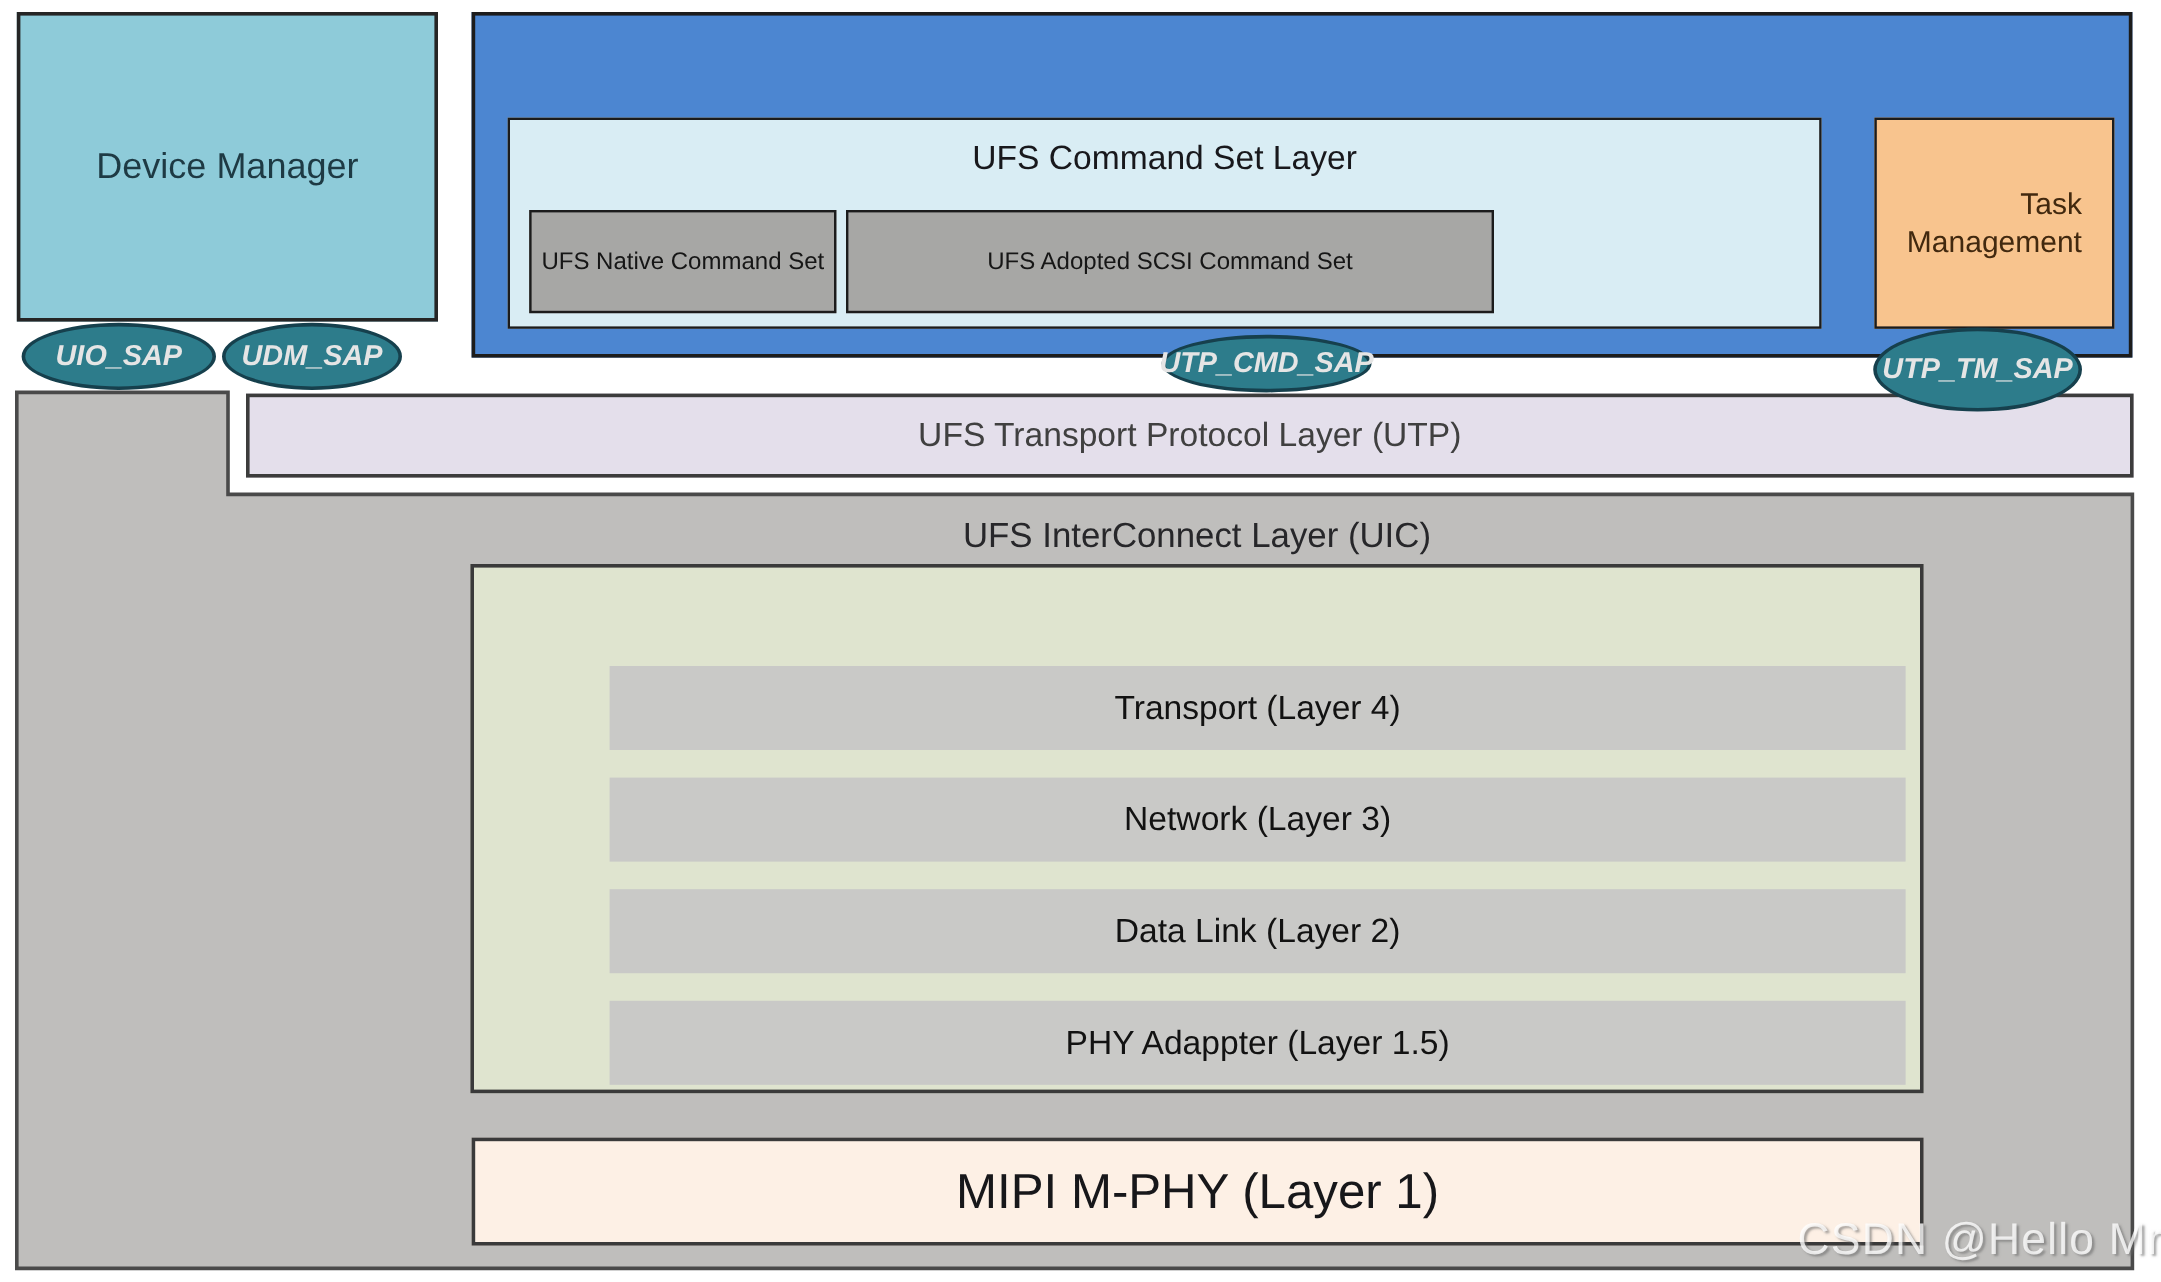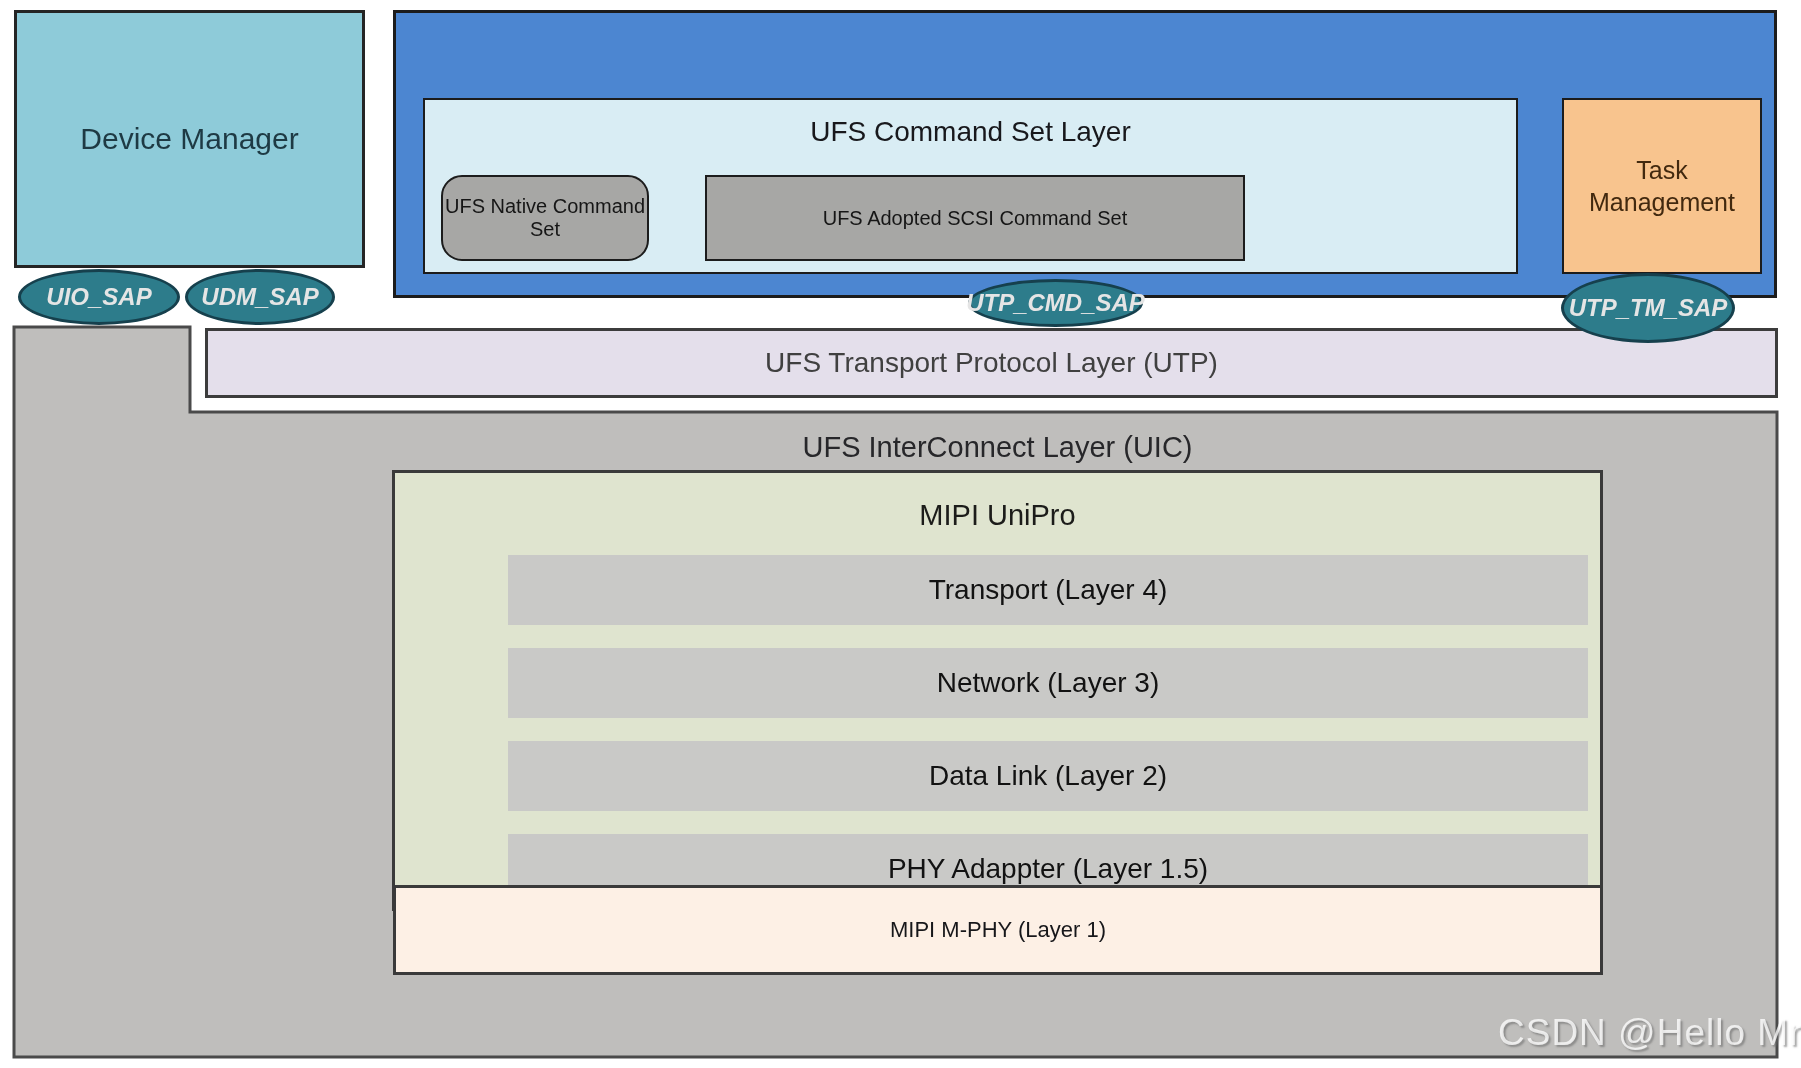--- a/index.html
+++ b/index.html
@@ -1,37 +1,37 @@
 <!DOCTYPE html>
 <html><head>
 <meta charset="utf-8">
 <style>
   html,body{margin:0;padding:0;background:#ffffff;}
   .canvas{
     position:relative;width:1801px;height:1068px;background:#ffffff;
     font-family:"Liberation Sans",sans-serif;overflow:hidden;
   }
   .abs{position:absolute;box-sizing:border-box;}
-  .flexc{display:flex;align-items:center;justify-content:center;text-align:center;}
+  .flexc{display:flex;align-items:center;justify-content:center;text-align:right;}
 
   
   .device-manager{left:14px;top:10px;width:351px;height:258px;
     background:#8ecbd9;border:3px solid #252525;color:#1e3a44;font-size:30px;}
 
   
   .app-layer{left:393px;top:10px;width:1384px;height:288px;
     background:#4c86d1;border:3px solid #1c1c1c;}
   .app-title{left:0;top:28px;width:100%;text-align:center;
     color:#0e1b33;font-size:30px;}
   .cmdset{left:27px;top:85px;width:1095px;height:176px;
     background:#d9edf4;border:2px solid #1c1c1c;}
   .cmdset-title{left:0;top:16px;width:100%;text-align:center;color:#18181c;font-size:28px;}
   .cmdbox{top:75px;height:86px;background:#a7a7a5;border:2px solid #1c1c1c;
     color:#161616;font-size:20px;}
-  .cmd-native{left:16px;width:208px;border-radius:21px;}
+  .cmd-native{left:16px;width:256px;}
   .cmd-adopted{left:280px;width:540px;}
   .cmd-future{left:827px;width:243px;}
   .task-mgmt{left:1154px;top:85px;width:200px;height:176px;
     background:#f8c48e;border:2px solid #1c1c1c;color:#42290f;font-size:25px;
     line-height:1.3;white-space:pre-line;margin-left:12px;}
 
   
   .sap{background:#2d7c8b;border:3px solid #16404d;border-radius:50%;
     color:#e5e5e5;font-size:24px;font-weight:bold;z-index:5;font-style:italic;}
   .sap-uio{left:18px;top:269px;width:162px;height:56px;}
@@ -50,22 +50,22 @@
 
   
   .unipro{left:392px;top:470px;width:1211px;height:441px;
     background:#dfe4cf;border:3px solid #3a3a3a;z-index:1;}
   .unipro-title{left:0;top:26px;width:100%;text-align:center;color:#1c1c1a;font-size:29px;}
   .uniprorow{left:113px;width:1080px;height:70px;background:#c9c9c7;
     color:#121212;font-size:28px;}
   .row-l4{top:82px;} .row-l3{top:175px;} .row-l2{top:268px;} .row-l15{top:361px;}
 
   
-  .mphy{left:393px;top:885px;width:1210px;height:90px;
-    background:#fdf0e5;border:3px solid #3a3a3a;color:#17171a;font-size:22px;z-index:1;}
+  .mphy{left:393px;top:948px;width:1210px;height:90px;
+    background:#fdf0e5;border:3px solid #3a3a3a;color:#17171a;font-size:41px;z-index:1;}
 
   
   .watermark{left:1498px;top:1012px;width:303px;
     color:rgba(255,255,255,0.78);font-size:37px;letter-spacing:1px;
     text-shadow:2px 2px 2px rgba(105,105,105,0.6);z-index:9;white-space:nowrap;}
 </style>
 </head>
 <body>
 
 <div class="canvas">
@@ -74,21 +74,20 @@
     <path d="M14,327 L190,327 L190,412 L1777,412 L1777,1057 L14,1057 Z" fill="#bfbebc" stroke="#4a4a4a" stroke-width="3"></path>
   </svg>
 
   <div class="abs flexc utp">
     <span>UFS Transport Protocol Layer (UTP)</span>
   </div>
 
   <div class="abs uic-title">UFS InterConnect Layer (UIC)</div>
 
   <div class="abs unipro">
-    <div class="abs unipro-title">MIPI UniPro</div>
     <div class="abs flexc uniprorow row-l4">
       <span>Transport (Layer 4)</span>
     </div>
     <div class="abs flexc uniprorow row-l3">
       <span>Network (Layer 3)</span>
     </div>
     <div class="abs flexc uniprorow row-l2">
       <span>Data Link (Layer 2)</span>
     </div>
     <div class="abs flexc uniprorow row-l15">

